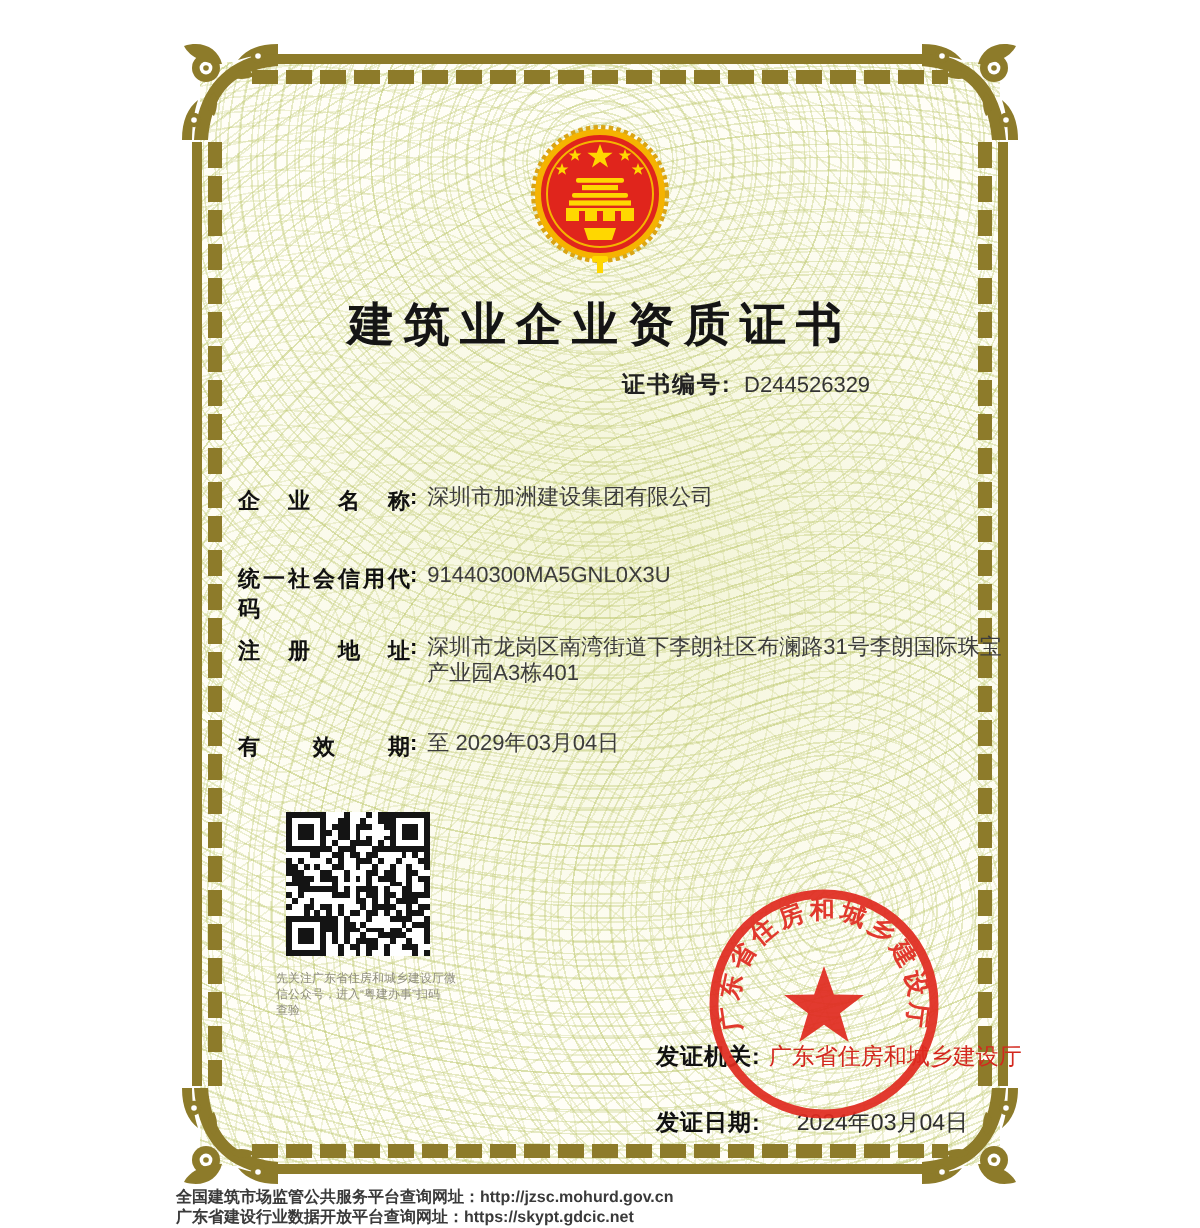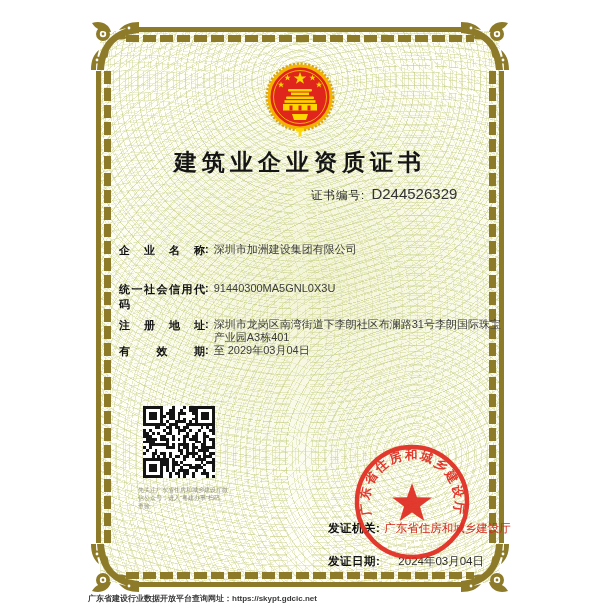--- a/index.html
+++ b/index.html
@@ -35,31 +35,31 @@
   .ctl { left:-7px;  top:-7px;  }
   .ctr { right:-7px; top:-7px;    transform:scaleX(-1); }
   .cbl { left:-7px;  bottom:-7px; transform:scaleY(-1); }
   .cbr { right:-7px; bottom:-7px; transform:scale(-1,-1); }
 
   
   .emblem { position:absolute; left:265px; top:62px; width:70px; height:76px; }
   .title { position:absolute; left:0; width:600px; top:147px; text-align:center;
     font-size:23px; font-weight:700; letter-spacing:5px; color:#151515; }
   .certno { position:absolute; left:311px; top:185px; font-size:11.5px; color:#222; }
-  .certno .lab { font-weight:400; letter-spacing:1px; }
-  .certno .val { font-size:15px; color:#333; margin-left:3px; }
+  .certno .lab { font-weight:700; letter-spacing:1px; }
+  .certno .val { font-size:11px; color:#333; margin-left:3px; }
 
   
   .row { position:absolute; left:119px; font-size:11px; color:#3c3c3c;margin-top:12px; }
   .flabel { display:inline-block; width:86px; text-align:justify; text-align-last:justify;
     font-weight:700; color:#111; vertical-align:top; }
   .fcolon { font-weight:700; color:#111; margin-right:5px; vertical-align:top; }
   .fvalue { display:inline-block; width:292px; vertical-align:top; line-height:12.5px; }
   .r1 { top:231px; } .r2 { top:270px; } .r3 { top:281px; } .r4 { top:306px; }
-  .r5 { top:332px; } .r6 { top:359px; }
+  .r5 { top:354px; } .r6 { top:359px; }
   .fnote { margin-left:96px; margin-top:2px; font-size:9px; letter-spacing:2px; color:#4a4a4a; }
 
   
   .qr { position:absolute; left:143px; top:406px; width:72px; height:72px; background:#fff;
     display:grid; grid-template-columns:repeat(25,1fr); grid-template-rows:repeat(25,1fr); }
   .qr div.on { background:#141414; }
   .qr-caption { position:absolute; left:138px; top:486px; width:96px; font-size:6px;
     line-height:8px; color:#8f8d7e; white-space:pre-line; }
 
   
@@ -848,16 +848,17 @@
   <svg class="seal" viewBox="0 0 124 124">
     <circle cx="62" cy="62" r="55" fill="none" stroke="#e02a1f" stroke-width="4.5"></circle>
     <path id="sealArc" d="M 21.6,76.7 A 43,43 0 1 1 102.4,76.7" fill="none"></path>
     <text font-size="12.5" font-weight="700" fill="#e02a1f" letter-spacing="1">
       <textPath href="#sealArc" startOffset="2" textLength="160">广东省住房和城乡建设厅</textPath>
     </text>
     <polygon fill="#e02a1f" points="62,43 66.94,57.2 81.97,57.51 69.99,66.6 74.34,80.99 62,72.4 49.66,80.99 54.01,66.6 42.03,57.51 57.06,57.2"></polygon>
   </svg>
 
   <div class="footer">
+    <div>全国建筑市场监管公共服务平台查询网址：http://jzsc.mohurd.gov.cn</div>
     <div>广东省建设行业数据开放平台查询网址：https://skypt.gdcic.net</div>
   </div>
 
 </div>
 
 </body></html>

